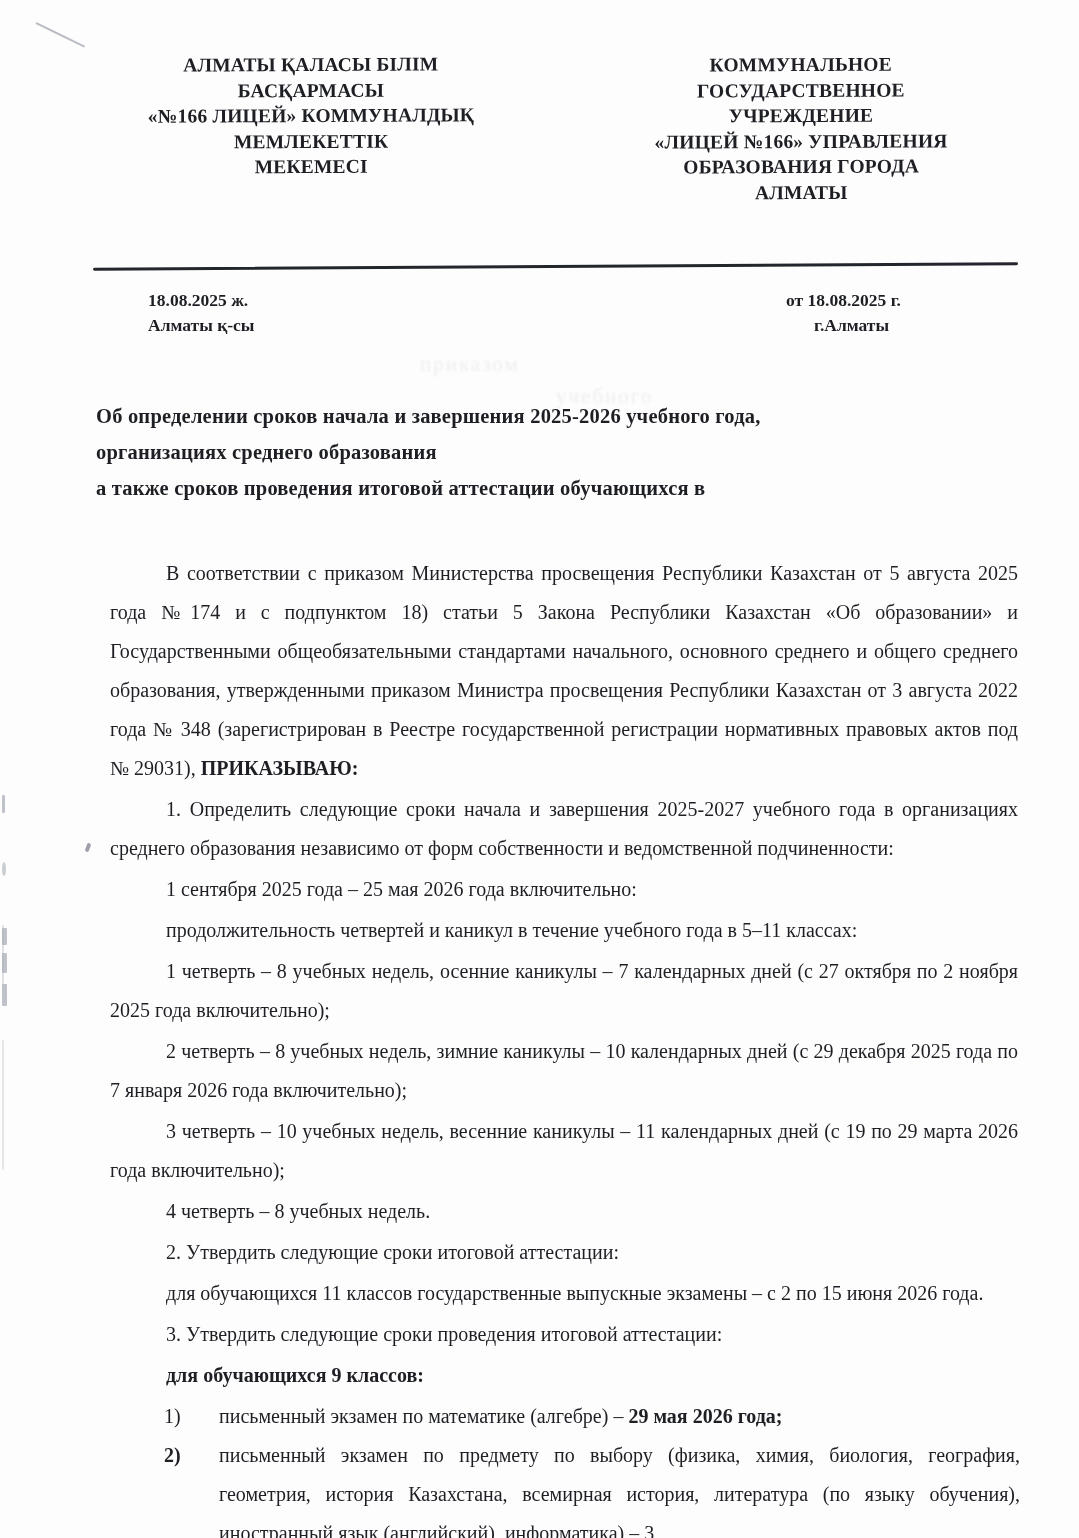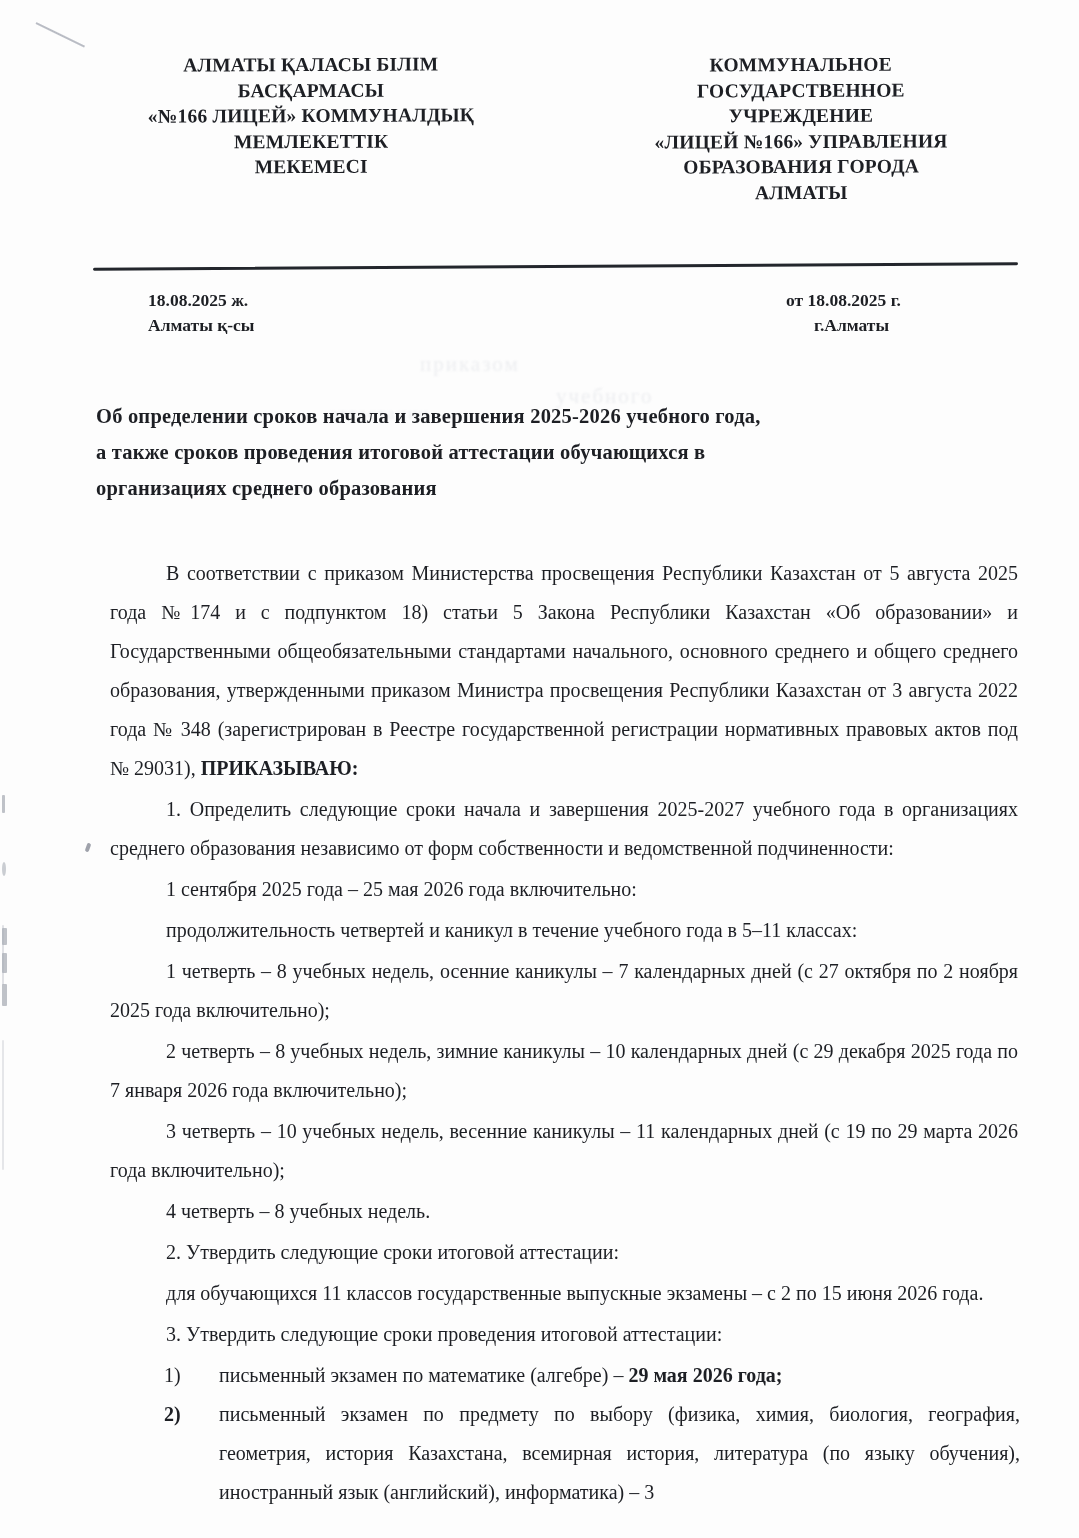--- a/index.html
+++ b/index.html
@@ -255,22 +255,22 @@
       <div>Алматы қ-сы</div>
     </div>
     <div class="right-dates">
       <div>от  18.08.2025 г.</div>
       <span class="l2">г.Алматы</span>
     </div>
   </div>
 
   <div class="doc-title">
     <span class="ln">Об  определении  сроков  начала  и завершения 2025-2026 учебного года,</span>
+    <span class="ln">организациях среднего образования</span>
     <span class="ln">а также сроков проведения итоговой аттестации обучающихся в</span>
-    <span class="ln">организациях среднего образования</span>
   </div>
 
   <div class="body">
 
     <p class="indent"><span>В соответствии с приказом Министерства просвещения Республики Казахстан от 5 августа 2025 года №174 и с  подпунктом 18) статьи 5 Закона Республики Казахстан «Об образовании» и Государственными общеобязательными стандартами начального, основного среднего и общего среднего образования, утвержденными приказом Министра просвещения Республики Казахстан от 3 августа 2022 года № 348 (зарегистрирован в Реестре государственной регистрации нормативных правовых актов под № 29031), </span><b>ПРИКАЗЫВАЮ:</b></p>
 
     <p class="indent">1. Определить следующие сроки начала и завершения 2025-2027 учебного года в организациях среднего образования независимо от форм собственности и ведомственной подчиненности:</p>
 
     <p class="indent">1 сентября 2025 года – 25 мая 2026 года включительно:</p>
 
@@ -284,20 +284,21 @@
 
     <p class="indent">4 четверть – 8 учебных недель.</p>
 
     <p class="indent">2. Утвердить следующие сроки итоговой аттестации:</p>
 
 
     <p class="indent">для обучающихся 11  классов государственные выпускные экзамены – с 2  по 15 июня 2026 года.</p>
 
     <p class="indent">3. Утвердить следующие сроки проведения итоговой аттестации:</p>
 
+    <p class="indent"><b>для обучающихся 9  классов:</b></p>
 
     <div class="hang">
       <span class="marker light">1)</span>
       <span class="htext"><span>письменный экзамен по математике (алгебре) – </span><b>29 мая 2026 года;</b></span>
     </div>
 
     <div class="hang">
       <span class="marker">2)</span>
       <span class="htext">письменный экзамен по предмету по выбору (физика, химия, биология, география, геометрия, история Казахстана, всемирная история, литература (по языку обучения), иностранный язык (английский), информатика) – 3</span>
     </div>

